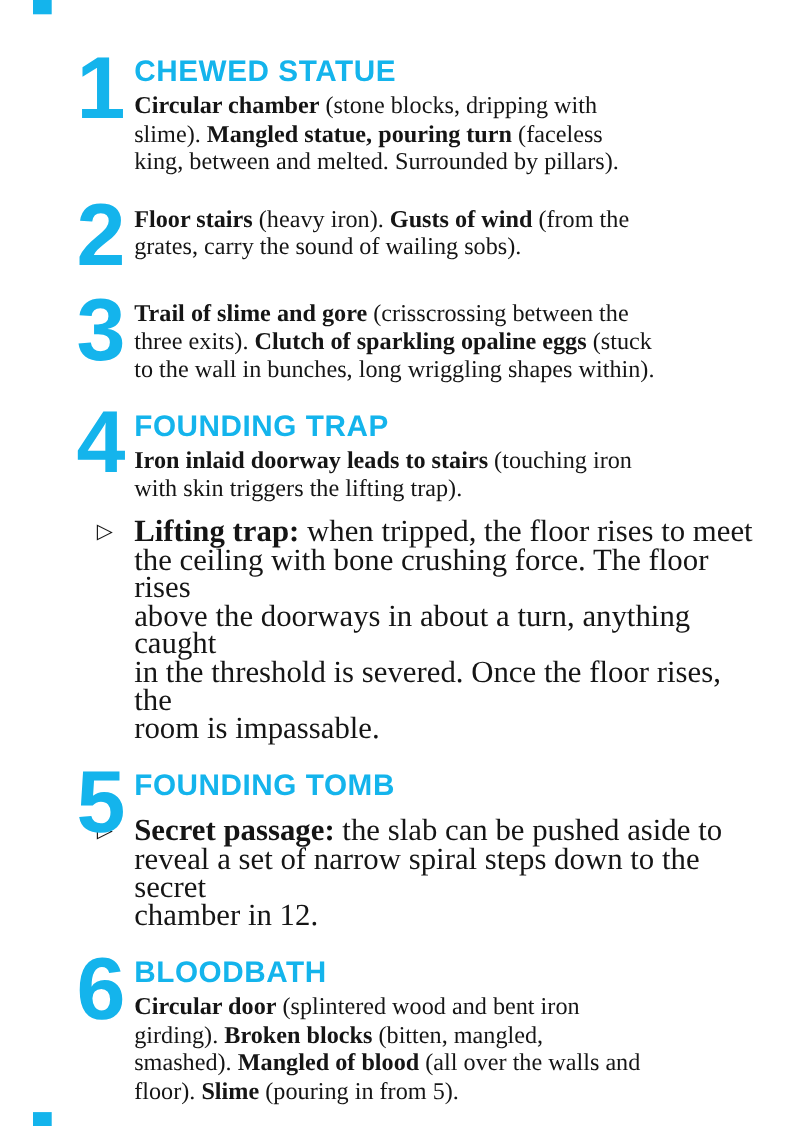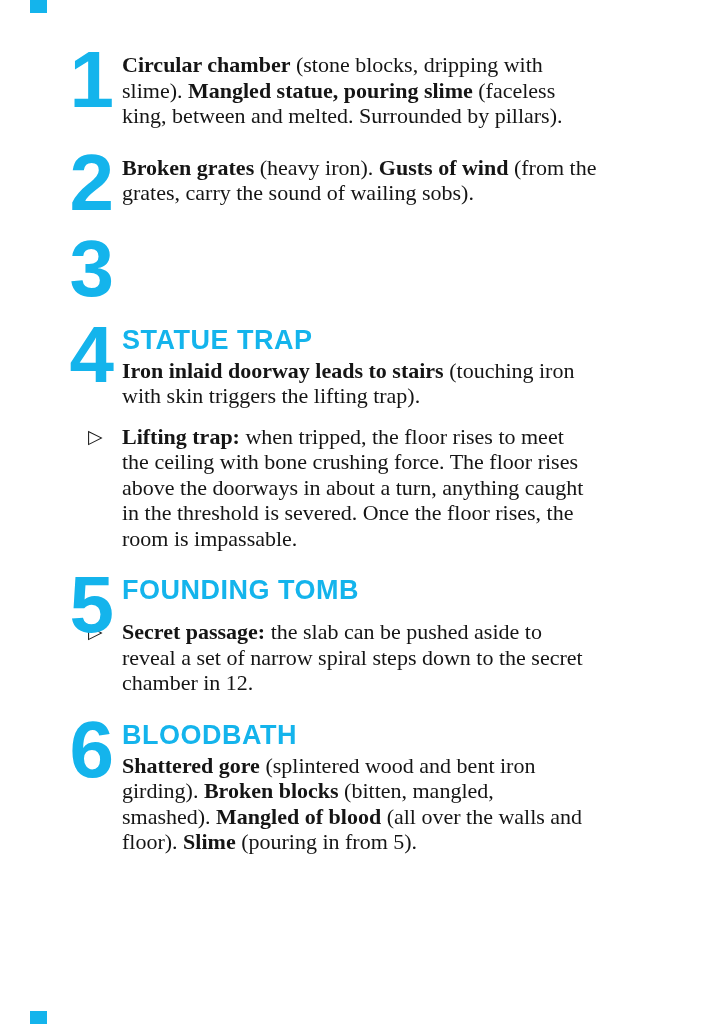--- a/index.html
+++ b/index.html
@@ -55,55 +55,59 @@
     margin:15px 0 0 88px; padding-right:32px;
   }
   .bullet-marker{
     flex:0 0 34px;
     font-family:"DejaVu Sans",sans-serif;
     font-size:19px; line-height:25.5px;
     color:var(--ink);
   }
   .bullet-text{
     flex:1;
-    font-size:22px; line-height:25.5px;
+    font-size:28px; line-height:25.5px;
     white-space:pre-line;
   }
 </style>
 </head>
 <body style="background: rgb(255, 255, 255);">
 
 <div class="page">
   <div class="corner-mark top"></div>
   <div class="corner-mark bottom"></div>
   <main class="key-list" id="key-list">
       <section class="room">
         <div class="room-number">1</div>
         <div class="room-content">
+          <h2 class="room-title">CHEWED STATUE</h2>
           <p class="room-body"><span class="b">Circular chamber</span><span> (stone blocks, dripping with
-slime). </span><span class="b">Mangled statue, pouring slime</span><span> (faceless
+slime). </span><span class="b">Mangled statue, pouring turn</span><span> (faceless
 king, between and melted. Surrounded by pillars).</span></p>
         </div>
       </section>
       <section class="room">
         <div class="room-number">2</div>
         <div class="room-content">
-          <p class="room-body"><span class="b">Broken grates</span><span> (heavy iron). </span><span class="b">Gusts of wind</span><span> (from the
+          <p class="room-body"><span class="b">Floor stairs</span><span> (heavy iron). </span><span class="b">Gusts of wind</span><span> (from the
 grates, carry the sound of wailing sobs).</span></p>
         </div>
       </section>
       <section class="room">
         <div class="room-number">3</div>
         <div class="room-content">
+          <p class="room-body"><span class="b">Trail of slime and gore</span><span> (crisscrossing between the
+three exits). </span><span class="b">Clutch of sparkling opaline eggs</span><span> (stuck
+to the wall in bunches, long wriggling shapes within).</span></p>
         </div>
       </section>
       <section class="room">
         <div class="room-number">4</div>
         <div class="room-content">
-          <h2 class="room-title">STATUE TRAP</h2>
+          <h2 class="room-title">FOUNDING TRAP</h2>
           <p class="room-body"><span class="b">Iron inlaid doorway leads to stairs</span><span> (touching iron
 with skin triggers the lifting trap).</span></p>
         </div>
         <div class="bullet-row">
           <span class="bullet-marker">▷</span>
           <div class="bullet-text"><span class="b">Lifting trap:</span><span> when tripped, the floor rises to meet
 the ceiling with bone crushing force. The floor rises
 above the doorways in about a turn, anything caught
 in the threshold is severed. Once the floor rises, the
 room is impassable.</span></div>
@@ -118,20 +122,20 @@
           <span class="bullet-marker">▷</span>
           <div class="bullet-text"><span class="b">Secret passage:</span><span> the slab can be pushed aside to
 reveal a set of narrow spiral steps down to the secret
 chamber in 12.</span></div>
         </div>
       </section>
       <section class="room">
         <div class="room-number">6</div>
         <div class="room-content">
           <h2 class="room-title">BLOODBATH</h2>
-          <p class="room-body"><span class="b">Shattered gore</span><span> (splintered wood and bent iron
+          <p class="room-body"><span class="b">Circular door</span><span> (splintered wood and bent iron
 girding). </span><span class="b">Broken blocks</span><span> (bitten, mangled,
 smashed). </span><span class="b">Mangled of blood</span><span> (all over the walls and
 floor). </span><span class="b">Slime</span><span> (pouring in from 5).</span></p>
         </div>
       </section>
     </main>
 </div>
 
 </body></html>

